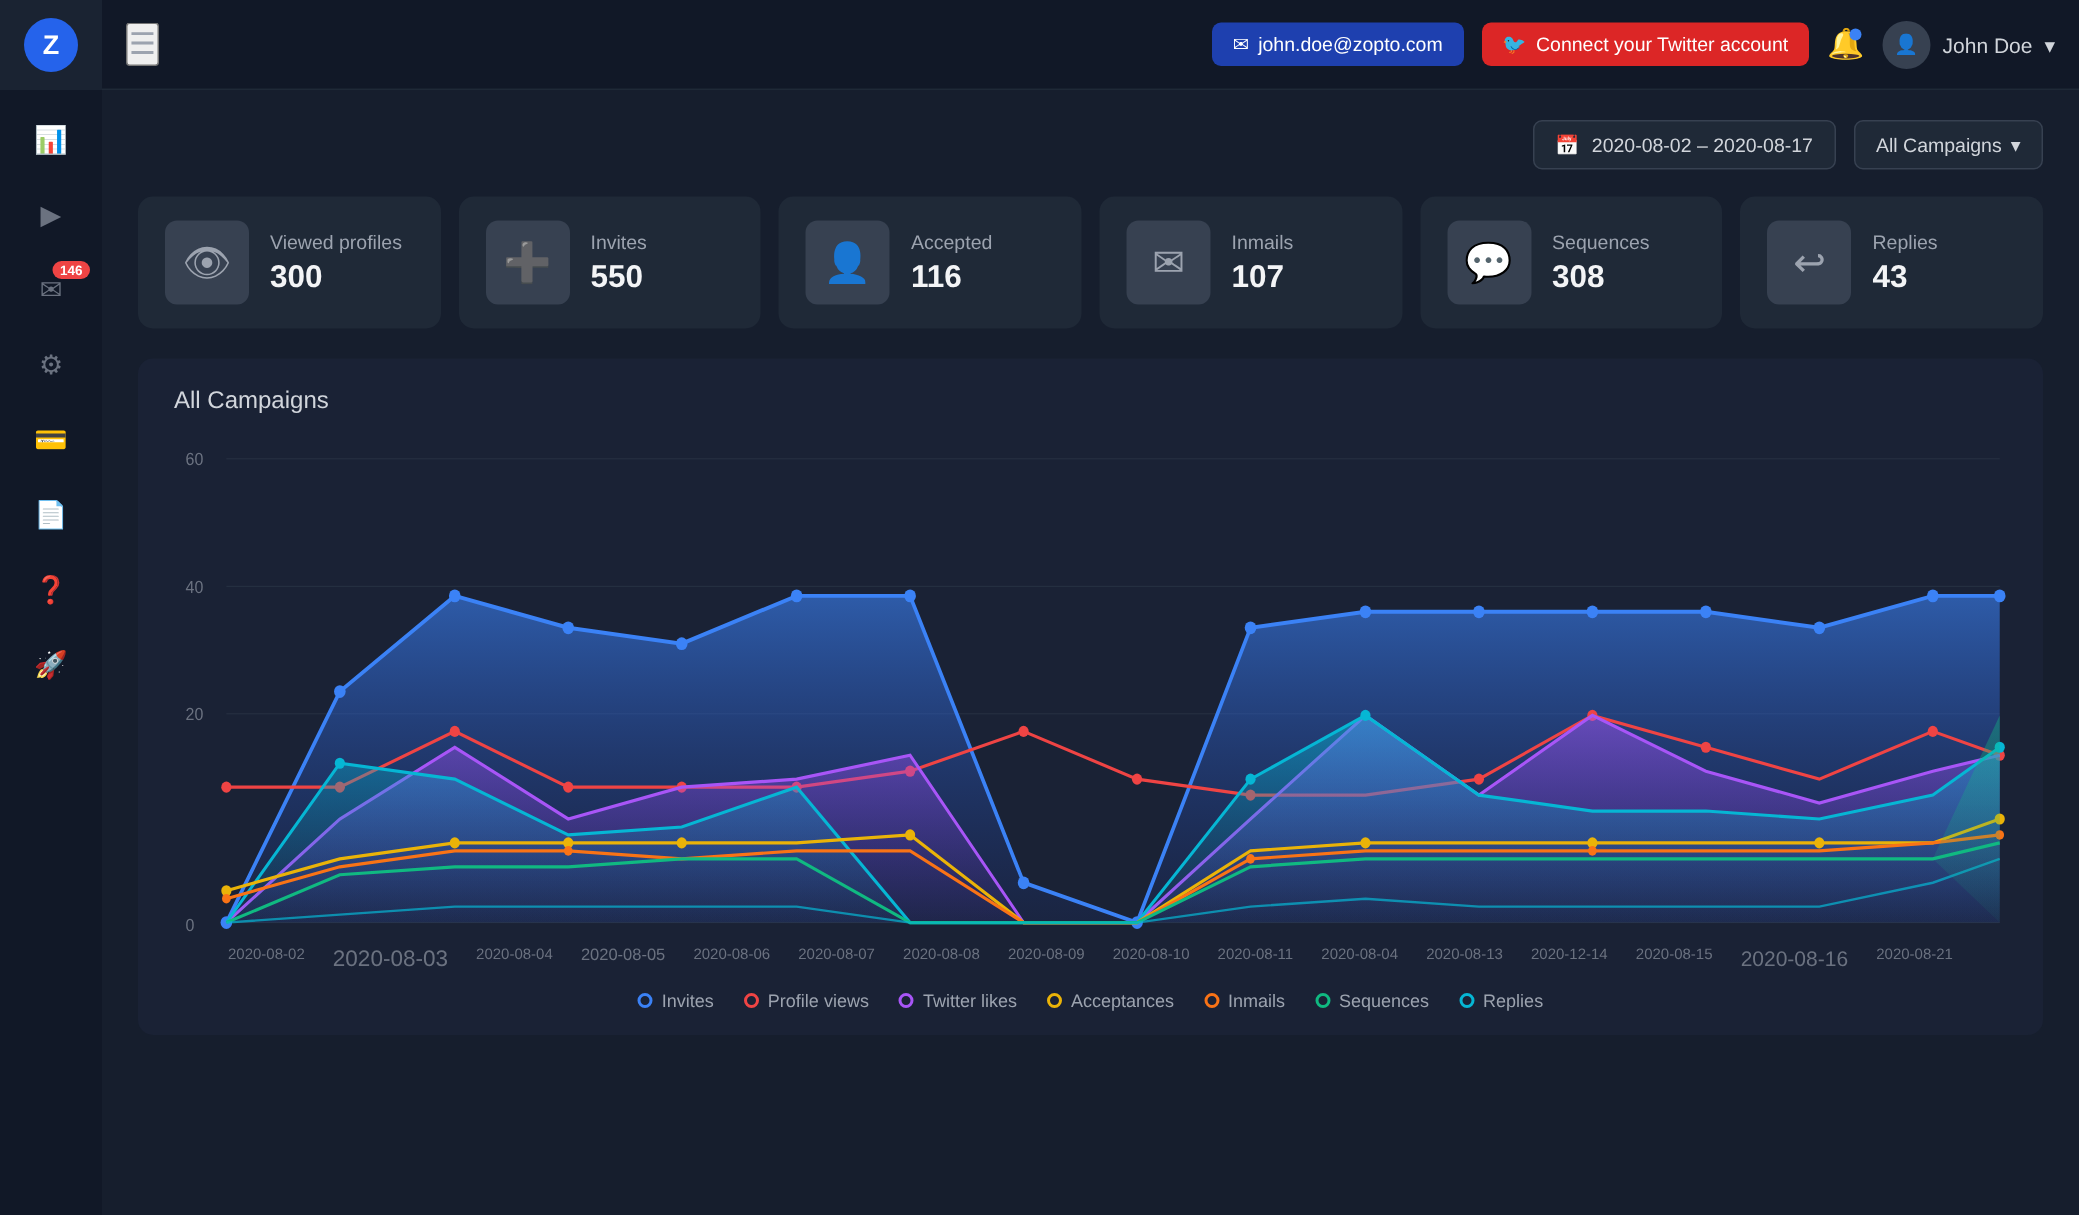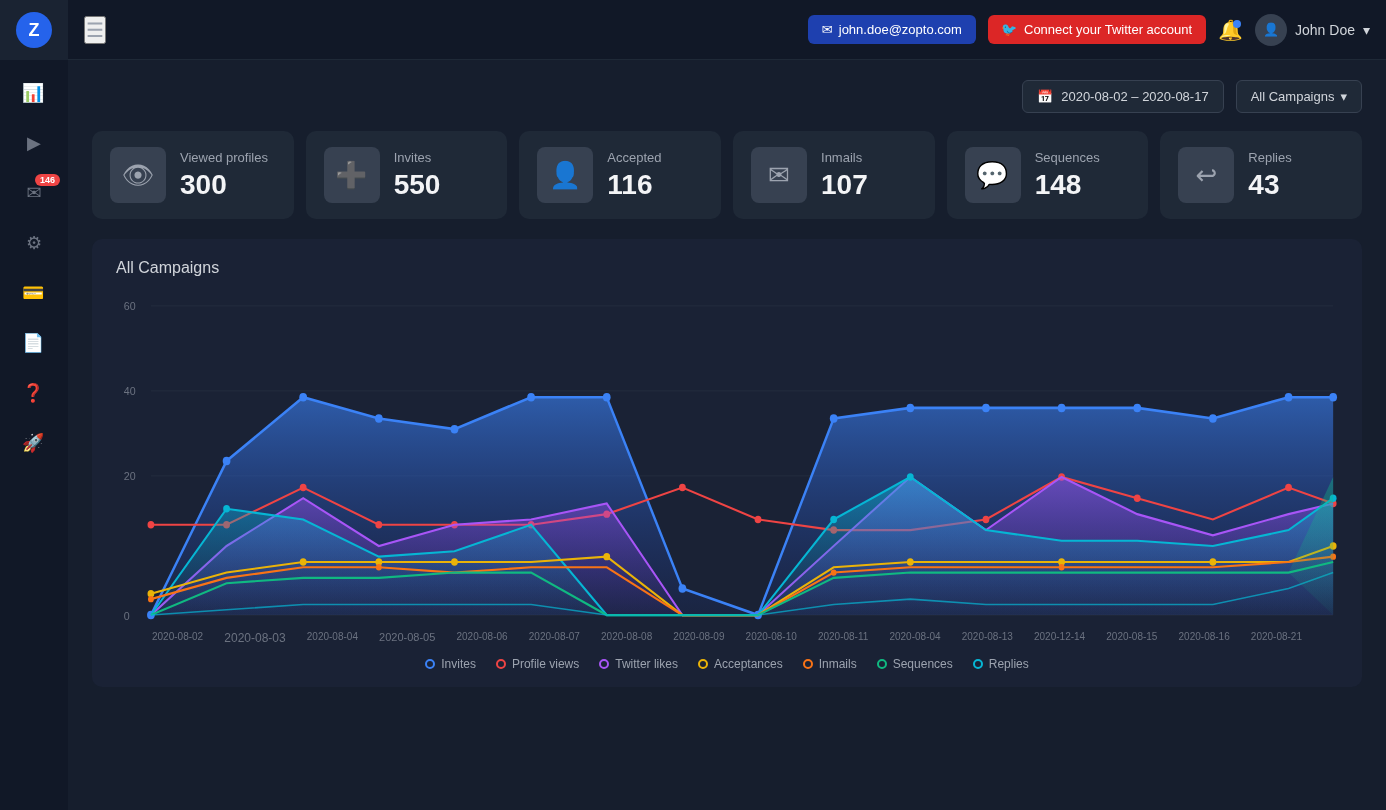--- a/index.html
+++ b/index.html
@@ -233,21 +233,21 @@
       color: #9ca3af;
       flex-shrink: 0;
     }
     .stat-info { display: flex; flex-direction: column; }
     .stat-label {
       font-size: 13px;
       color: #9ca3af;
       margin-bottom: 4px;
     }
     .stat-value {
-      font-size: 28px;
+      font-size: 21px;
       font-weight: 600;
       color: #f3f4f6;
     }
 
     
     .chart-card {
       background: #1a2235;
       border-radius: 10px;
       padding: 20px 24px 16px;
     }
@@ -389,21 +389,21 @@
     <div class="stat-icon-box" style="font-size:26px">✉</div>
     <div class="stat-info">
       <span class="stat-label">Inmails</span>
       <span class="stat-value">107</span>
     </div>
   </div>
         <div class="stat-card">
     <div class="stat-icon-box" style="font-size:26px">💬</div>
     <div class="stat-info">
       <span class="stat-label">Sequences</span>
-      <span class="stat-value">148</span>
+      <span class="stat-value">308</span>
     </div>
   </div>
         <div class="stat-card">
     <div class="stat-icon-box" style="font-size:26px">↩</div>
     <div class="stat-info">
       <span class="stat-label">Replies</span>
       <span class="stat-value">43</span>
     </div>
   </div>
       </div>
@@ -511,34 +511,34 @@
           <path d="M36,305 L114,275 L193,270 L271,270 L349,265 L428,265 L506,305 L584,305 L662,305 L740,270 L819,265 L897,265 L975,265 L1053,265 L1131,265 L1209,265 L1255,255" fill="none" stroke="#10b981" stroke-width="2"></path>
 
           <path d="M36,305 L114,300 L193,295 L271,295 L349,295 L428,295 L506,305 L584,305 L662,305 L740,295 L819,290 L897,295 L975,295 L1053,295 L1131,295 L1209,280 L1255,265" fill="none" stroke="#06b6d4" stroke-width="1.5" stroke-dasharray="none" opacity="0.7"></path>
 
           <path d="M1209,265 L1255,175 L1255,305 Z" fill="url(#greenGrad)"></path>
         </svg>
       </div>
 
       <div style="display:flex; justify-content:space-between; padding:4px 36px 0 36px; margin-top:-4px;">
         <span style="font-size:10px;color:#6b7280;text-align:center;">2020-08-02</span>
-        <span style="font-size:12px;color:#6b7280;">2020-08-03</span>
+        <span style="font-size:15px;color:#6b7280;">2020-08-03</span>
         <span style="font-size:10px;color:#6b7280;">2020-08-04</span>
         <span style="font-size:11px;color:#6b7280;">2020-08-05</span>
         <span style="font-size:10px;color:#6b7280;">2020-08-06</span>
         <span style="font-size:10px;color:#6b7280;">2020-08-07</span>
         <span style="font-size:10px;color:#6b7280;">2020-08-08</span>
         <span style="font-size:10px;color:#6b7280;">2020-08-09</span>
         <span style="font-size:10px;color:#6b7280;">2020-08-10</span>
         <span style="font-size:10px;color:#6b7280;">2020-08-11</span>
         <span style="font-size:10px;color:#6b7280;">2020-08-04</span>
         <span style="font-size:10px;color:#6b7280;">2020-08-13</span>
         <span style="font-size:10px;color:#6b7280;">2020-12-14</span>
         <span style="font-size:10px;color:#6b7280;">2020-08-15</span>
-        <span style="font-size:10px;color:#6b7280;">2020-08-16</span>
+        <span style="font-size:14px;color:#6b7280;">2020-08-16</span>
         <span style="font-size:10px;color:#6b7280;">2020-08-21</span>
       </div>
 
       <div class="chart-legend" id="legend-container">
           <div class="legend-item">
     <div class="legend-dot" style="border-color:#3b82f6; background:transparent;"></div>
     <span>Invites</span>
   </div>
           <div class="legend-item">
     <div class="legend-dot" style="border-color:#ef4444; background:transparent;"></div>

